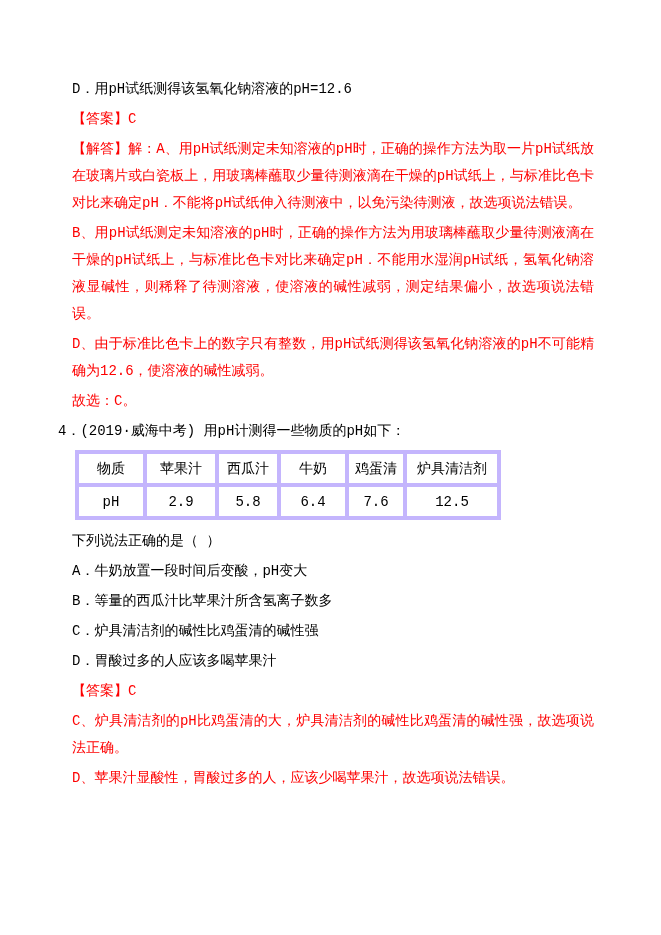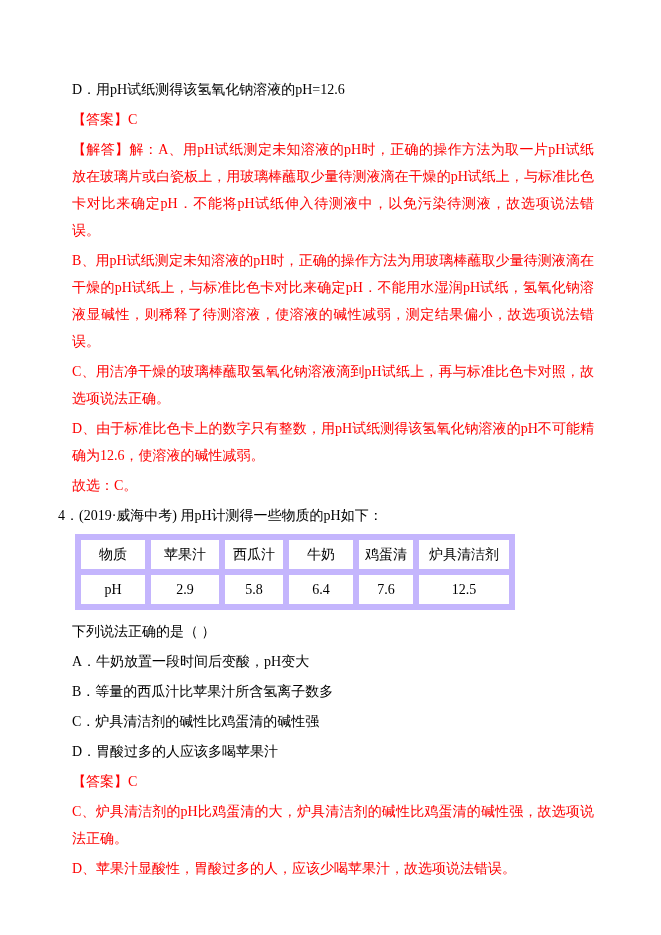--- a/index.html
+++ b/index.html
@@ -1,41 +1,41 @@
 <!DOCTYPE html>
 <html><head>
 <meta charset="utf-8">
 <style>
   html,body { margin:0; padding:0; background:#ffffff; }
   .page {
     position:relative;
     width:599px; height:935px;
     background:#ffffff;
     overflow:hidden;
-    font-family:Liberation Serif, serif;
+    font-family:Liberation Mono, monospace;
     font-size:14px;
     color:#000000;
   }
   .content {
     position:absolute;
     top:76px; left:72px;
     width:522px;
   }
   .content p { margin:0 0 3px 0; line-height:27px; }
   .red { color:#fe0000; }
   .black { color:#000000; }
   .para { text-align:justify; }
   .qline { margin-left:-14px !important; }
   table.ph {
     border-collapse:collapse;
     margin:5px 0 8px 3px;
     color:#000000;
   }
   table.ph td {
-    border:6px solid #c4b5fd;
+    border:4px solid #c4b5fd;
     text-align:center;
     vertical-align:middle;
     height:29px;
     padding:0 6px;
     font-size:14px;
   }
   table.ph td.c0 { width:52px; }
   table.ph td.c1 { width:56px;margin-top:36px; }
   table.ph td.c2 { width:46px;margin-top:11px; }
   table.ph td.c3 { width:52px; }
@@ -45,21 +45,20 @@
 </head>
 <body>
 
 <div class="page">
   <div class="content">
 
     <p class="black">D．用pH试纸测得该氢氧化钠溶液的pH=12.6</p>
     <p class="red">【答案】C</p>
     <p class="red para">【解答】解：A、用pH试纸测定未知溶液的pH时，正确的操作方法为取一片pH试纸放在玻璃片或白瓷板上，用玻璃棒蘸取少量待测液滴在干燥的pH试纸上，与标准比色卡对比来确定pH．不能将pH试纸伸入待测液中，以免污染待测液，故选项说法错误。</p>
     <p class="red para">B、用pH试纸测定未知溶液的pH时，正确的操作方法为用玻璃棒蘸取少量待测液滴在干燥的pH试纸上，与标准比色卡对比来确定pH．不能用水湿润pH试纸，氢氧化钠溶液显碱性，则稀释了待测溶液，使溶液的碱性减弱，测定结果偏小，故选项说法错误。</p>
-    <p class="red para">C、用洁净干燥的玻璃棒蘸取氢氧化钠溶液滴到pH试纸上，再与标准比色卡对照，故选项说法正确。</p>
     <p class="red para">D、由于标准比色卡上的数字只有整数，用pH试纸测得该氢氧化钠溶液的pH不可能精确为12.6，使溶液的碱性减弱。</p>
     <p class="red">故选：C。</p>
 
     <p class="black qline">4．(2019·威海中考) 用pH计测得一些物质的pH如下：</p>
 
     <table class="ph">
       <tbody>
           <tr>
         <td class="c0">物质</td>
         <td class="c1">苹果汁</td>

